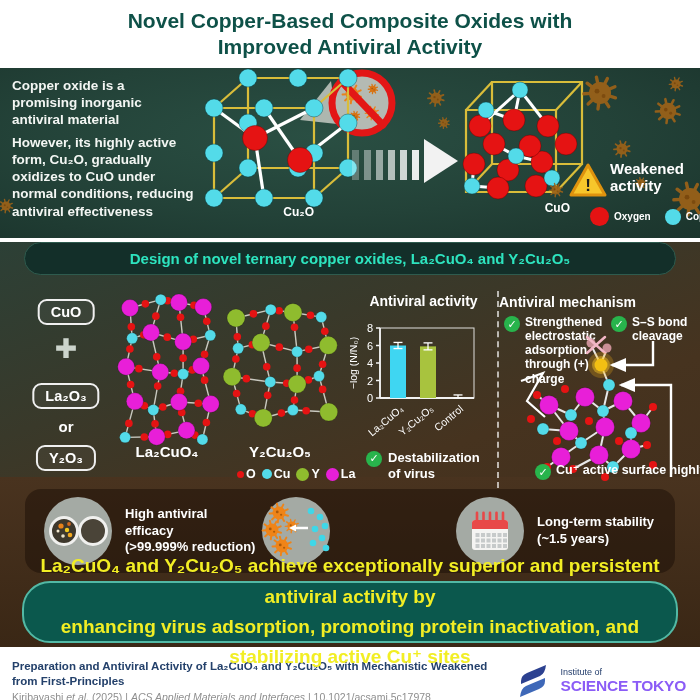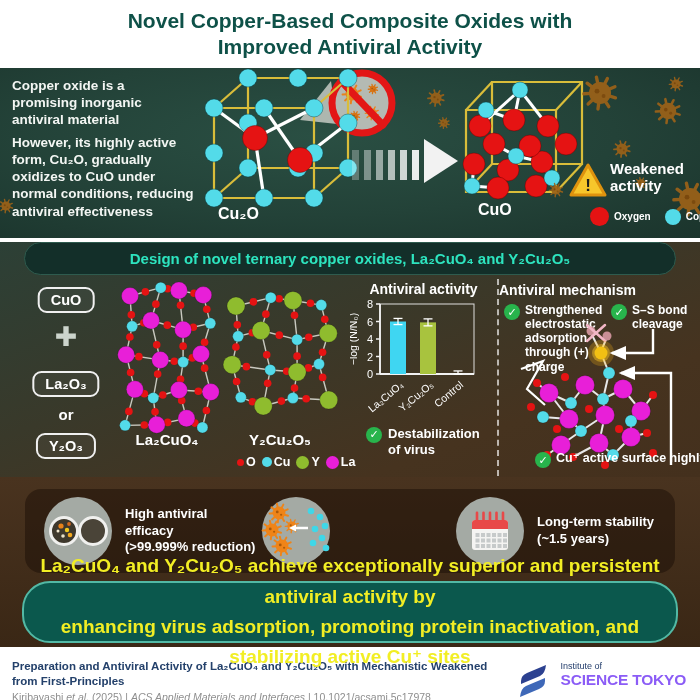--- a/index.html
+++ b/index.html
@@ -11,50 +11,50 @@
   
   .header { height:68px; background:#ffffff; display:flex; align-items:center; justify-content:center; }
   .title { font-size:21px; font-weight:bold; color:#0e5148; text-align:center; line-height:1.25; }
 
   
   .top-sec { position:relative; height:170px;
     background: radial-gradient(ellipse at 45% 40%, #2a4f43 0%, #234238 55%, #1b342c 100%); }
   #top-art { position:absolute; left:0; top:0; }
   .ptext { position:absolute; left:12px; width:202px; color:#f3f6f3; font-weight:bold; font-size:13.5px; line-height:1.27; }
   .p1 { top:9px; } .p2 { top:66px; }
-  .struct-label { position:absolute; color:#fff; font-weight:bold; font-size:16px; text-align:left; }
+  .struct-label { position:absolute; color:#fff; font-weight:bold; font-size:12px; text-align:right; }
   .warn-label { position:absolute; left:610px; top:92px; width:92px; color:#fff; font-weight:bold; font-size:15px; line-height:1.15; }
   .top-legend { position:absolute; left:590px; top:139px; display:flex; align-items:center; gap:5px; }
   .ldot { display:inline-block; border-radius:50%; }
   #dot-oxygen { width:19px; height:19px; }
   #dot-copper { width:16px; height:16px; margin-left:9px; }
   .ltext { color:#fff; font-weight:bold; font-size:10px; }
 
   
   .design-wrap { position:relative; height:235px;
     background: linear-gradient(160deg,#2c4036 0%, #39392a 40%, #46331f 75%, #44301d 100%); }
-  .banner { margin:4px auto 4px; width:652px; height:33px; border-radius:17px; background:#132f29;
+  .banner { margin:4px auto 16px; width:652px; height:33px; border-radius:17px; background:#132f29;
     border:1.5px solid #2e5b4e; color:#2de4bf; font-weight:bold; font-size:15px;
     display:flex; align-items:center; justify-content:center; }
   .mid { position:relative; height:197px; }
   .reactants { position:absolute; left:16px; top:0; width:100px; height:197px; }
   .rbox { position:absolute; left:50%; transform:translateX(-50%); border:2px solid #f0f0f0; border-radius:9px;
     color:#fff; font-weight:bold; font-size:14.5px; padding:3px 11px; white-space:nowrap; background:rgba(255,255,255,0.04); }
   .plus { position:absolute; left:50%; transform:translateX(-50%); color:#ccd4cc; font-size:27px; font-weight:bold; }
   .orlbl { position:absolute; left:50%; transform:translateX(-50%); color:#fff; font-weight:bold; font-size:15px; }
   .mol { position:absolute; overflow:visible; }
   .mol-label { position:absolute; color:#fff; font-weight:bold; font-size:15px; text-align:center; }
   .atom-legend { position:absolute; left:237px; top:176px; display:flex; align-items:center; gap:6px;
     color:#fff; font-weight:bold; font-size:12.5px; }
   .adot { display:inline-block; border-radius:50%; margin-right:2px; }
   .a0 { width:7px; height:7px; } .a1 { width:10px; height:10px; } .a2 { width:13px; height:13px; } .a3 { width:13px; height:13px; }
   .aitem { display:flex; align-items:center; }
 
   .chart-block { position:absolute; left:350px; top:2px; width:147px; }
-  .chart-title { color:#fff; font-weight:bold; font-size:14px; text-align:center; margin-bottom:1px; }
+  .chart-title { color:#fff; font-weight:bold; font-size:14px; text-align:center; margin-bottom:13px; }
   .note { display:flex; gap:6px; margin-top:2px; margin-left:16px; color:#fff; font-size:13px; font-weight:bold; line-height:1.25; align-items:flex-start; }
   .check { display:inline-flex; width:16px; height:16px; border-radius:50%; background:#28b44c; color:#fff;
     font-size:11px; align-items:center; justify-content:center; flex:0 0 auto; font-weight:bold; margin-top:1px; }
 
   .mech { position:absolute; left:497px; top:0; width:203px; height:197px; border-left:2px dashed rgba(255,255,255,0.65); }
   .mech-title { color:#fff; font-weight:bold; font-size:14px; margin-top:3px; }
   .mcheck { position:absolute; display:flex; gap:5px; color:#fff; font-weight:600; font-size:12px; line-height:1.18; }
   #cluster { position:absolute; overflow:visible; }
 
   
@@ -65,21 +65,21 @@
   .f1 { flex:1.12; padding-left:8px; } .f2 { flex:1; } .f3 { flex:1.08; }
   .conclusion { position:relative; margin:0 auto; top:20px; width:656px; height:62px; border-radius:28px;
     background:#0b584d; border:2.5px solid #52b9a5; display:flex; align-items:center; justify-content:center;
     text-align:center; color:#f2ee24; font-weight:bold; font-size:19px; line-height:1.6; }
 
   
   .footer { height:68px; background:#fff; display:flex; justify-content:space-between; align-items:center; padding:6px 14px 6px 12px; }
   .fleft { width:498px; }
   .paper-title { color:#24416b; font-weight:bold; font-size:11.5px; line-height:1.3; }
   .citation { color:#8e8e8e; font-size:10.5px; margin-top:3px; }
-  .logo { display:flex; align-items:flex-start; gap:8px; }
+  .logo { display:flex; align-items:center; gap:8px; }
   .l1 { color:#27406e; font-size:9px; }
   .l2 { color:#8b5cf6; font-size:15.5px; font-weight:800; letter-spacing:-0.2px; }
 </style>
 </head>
 <body>
 
 <div class="poster">
 
   <header class="header">
     <h1 class="title preline">Novel Copper-Based Composite Oxides with

